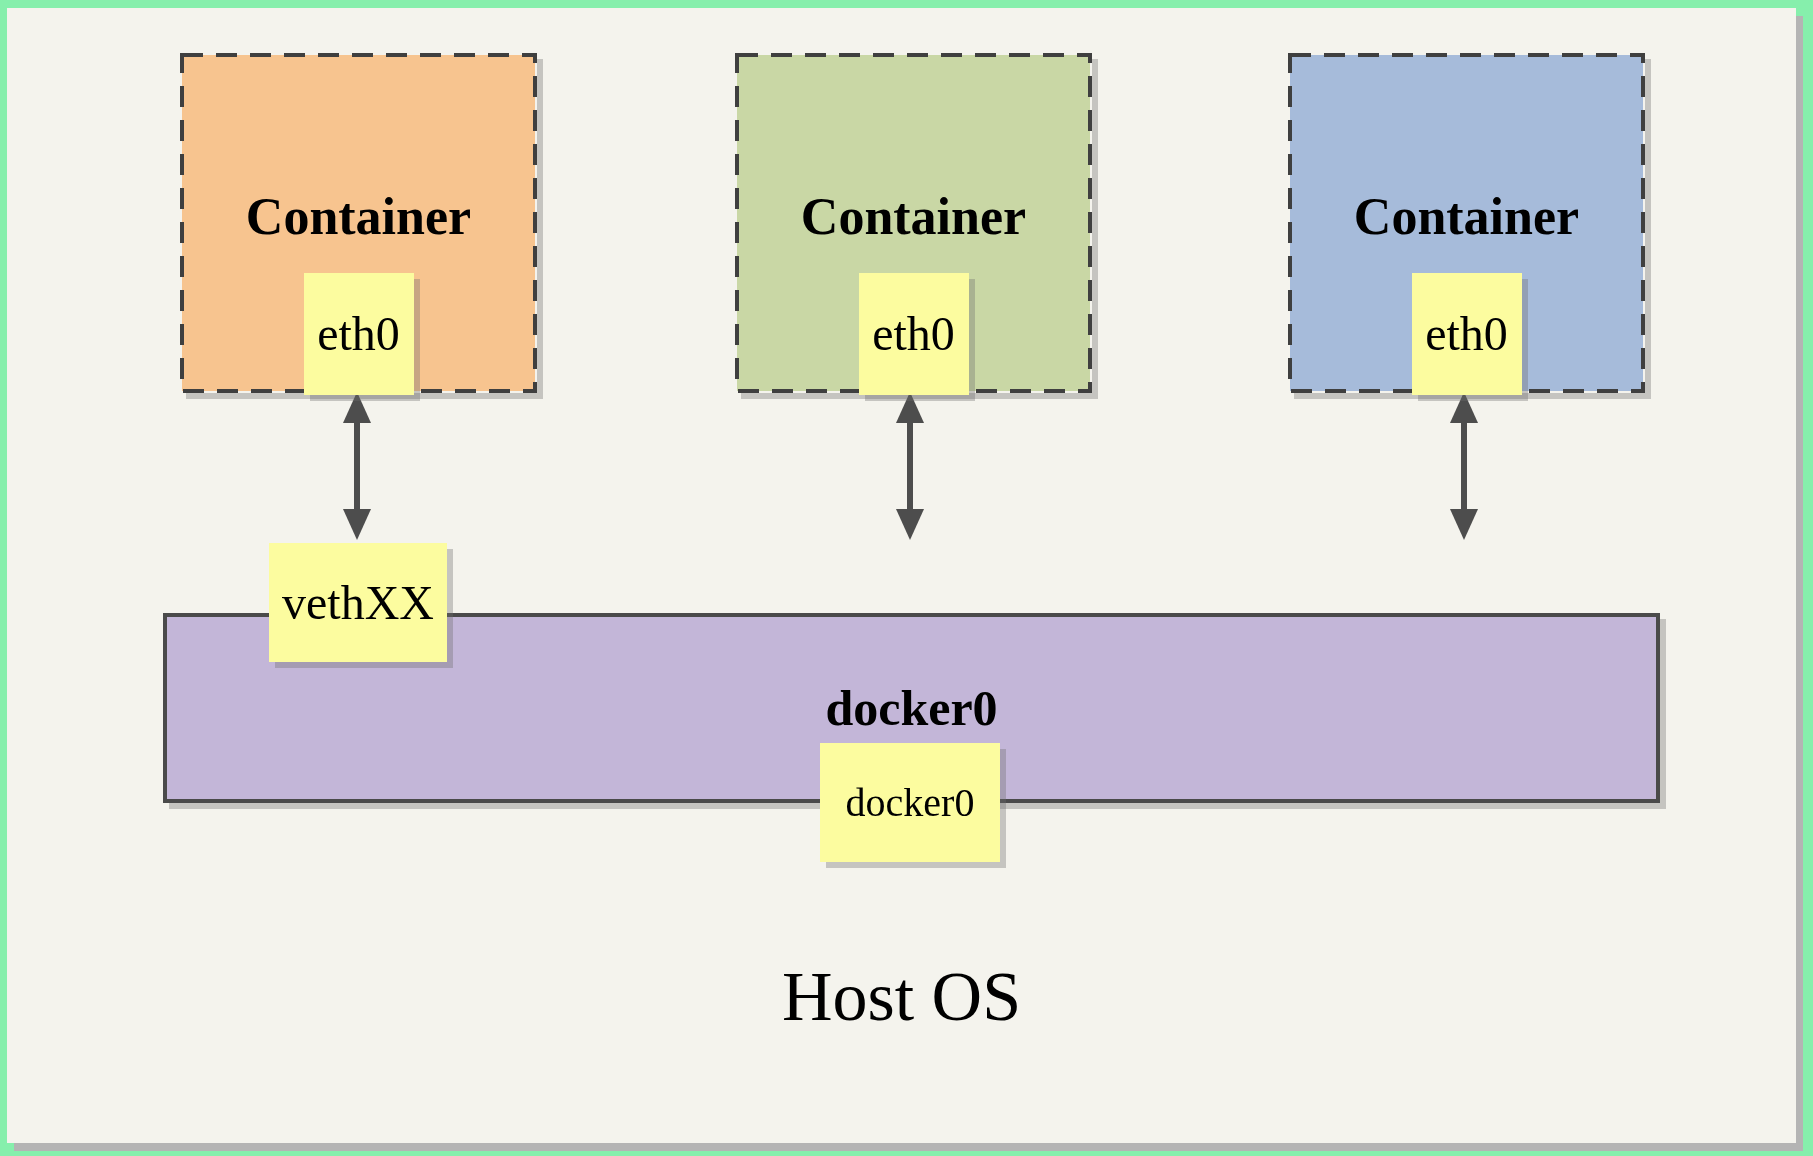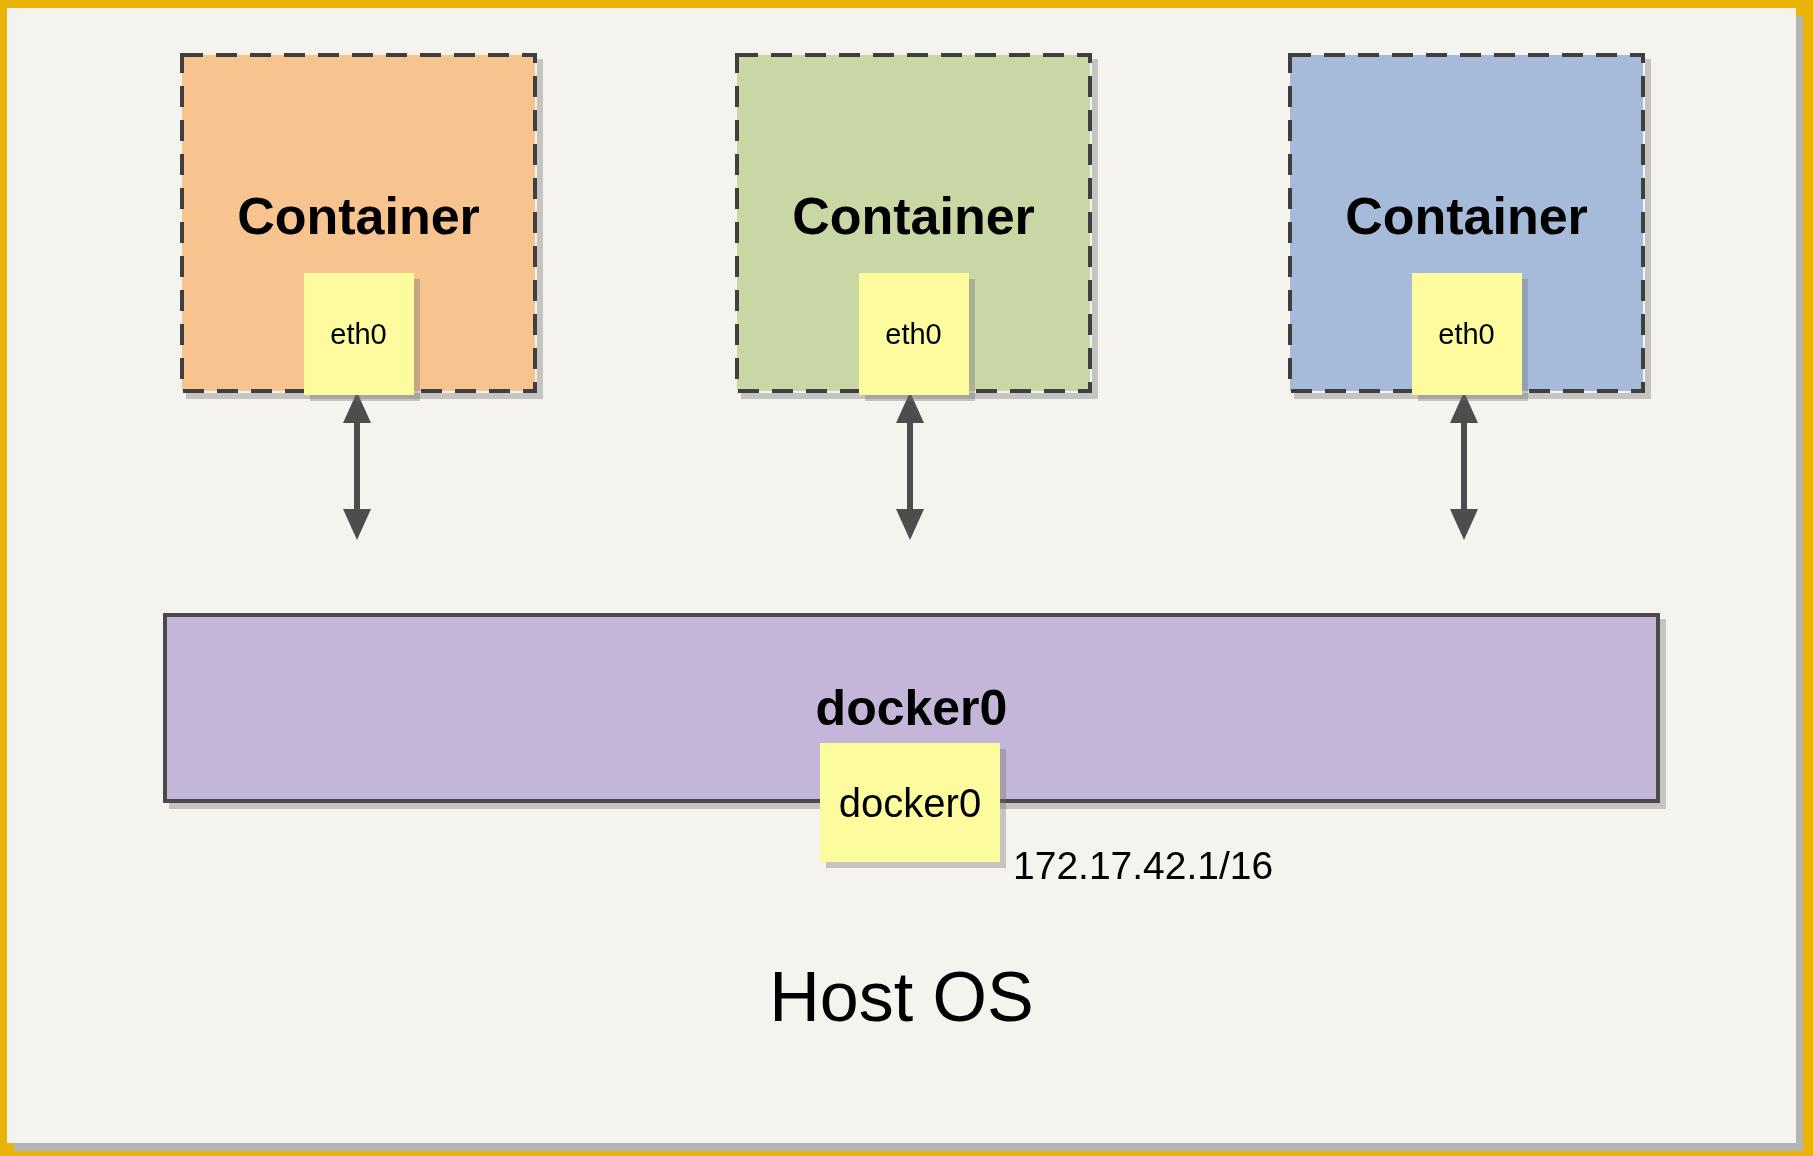--- a/index.html
+++ b/index.html
@@ -1,31 +1,31 @@
 <!DOCTYPE html>
 <html><head>
 <meta charset="utf-8">
 <style>
   html,body{margin:0;padding:0;background:#000;}
-  .stage{position:relative;width:1813px;height:1156px;background:#eab308;overflow:hidden;
-         font-family:Liberation Sans, sans-serif;color:#000;}
+  .stage{position:relative;width:1813px;height:1156px;background:#86efac;overflow:hidden;
+         font-family:Liberation Serif, serif;color:#000;}
   .page{position:absolute;left:7px;top:8px;width:1789px;height:1135px;
         background:#F4F3ED;box-shadow:7px 8px 0 #b4b4b4;}
 
   
   .cbox{position:absolute;top:53px;width:357px;height:340px;
         box-shadow:6px 6px 0 rgba(110,110,110,0.35);}
   .cbox-border{position:absolute;left:0;top:0;width:100%;height:100%;display:block;}
   .cbox-border rect{stroke:#3F3F3F;stroke-width:4;stroke-dasharray:21 13;}
   .cbox-label{position:absolute;left:0;right:0;top:135px;text-align:center;
               font-size:52px;font-weight:bold;line-height:1.1;}
 
   
   .ifbox{position:absolute;background:#FCFC9F;display:flex;align-items:center;justify-content:center;
-         font-size:29px;line-height:1;z-index:3;box-shadow:6px 6px 0 rgba(110,110,110,0.35);}
+         font-size:48px;line-height:1;z-index:3;box-shadow:6px 6px 0 rgba(110,110,110,0.35);}
   .eth{width:110px;height:122px;left:50%;bottom:-2px;transform:translateX(-50%);}
   .veth{width:178px;height:119px;top:543px;}
   .dockerif{left:820px;top:743px;width:180px;height:119px;font-size:40px;}
 
   
   .arrow{position:absolute;top:389px;width:36px;height:154px;z-index:2;}
   .arrow svg{display:block;}
   .arrow line{stroke:#4D4D4D;stroke-width:6;}
   .arrow polygon{fill:#4D4D4D;}
 
@@ -95,20 +95,22 @@
       <line x1="18" y1="30" x2="18" y2="124"></line>
       <polygon points="18,3 4,34 32,34"></polygon>
       <polygon points="18,151 4,120 32,120"></polygon>
     </svg>
   </div>
 
   <div class="bridge">
     <div class="bridge-label">docker0</div>
   </div>
 
+  <div class="ifbox veth" style="left:269px">
+    <span>vethXX</span>
+  </div>
 
   <div class="ifbox dockerif">
     <span>docker0</span>
   </div>
-  <div class="subnet">172.17.42.1/16</div>
 
   <div class="host-title">Host OS</div>
 </div>
 
 </body></html>

